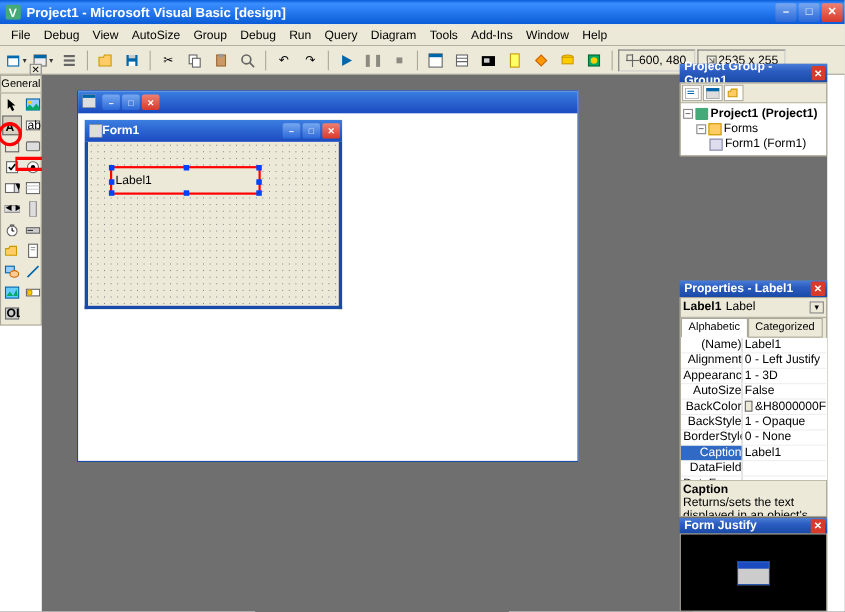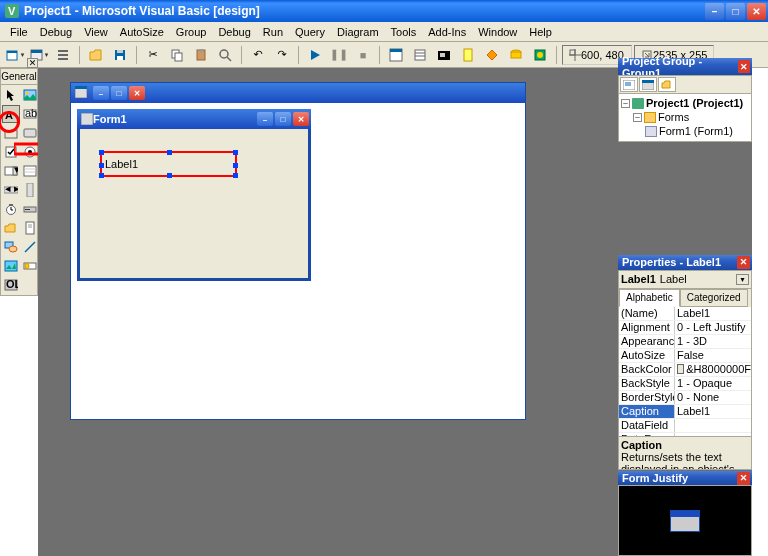--- a/index.html
+++ b/index.html
@@ -66,21 +66,21 @@
 .ticon { width: 12px; height: 11px; background: #fc6; border: 1px solid #c90; }
 .ticon.form { background: #dde; border: 1px solid #88a; }
 
 .gap { flex: 1; min-height: 112px; }
 
 .props-panel { background: #ece9d8; border: 1px solid #aca899; display: flex; flex-direction: column; height: 200px; }
 .props-obj { height: 18px; display: flex; align-items: center; padding: 0 2px; gap: 4px; border-bottom: 1px solid #aca899; }
 .props-tabs { height: 18px; display: flex; }
 .props-tabs .tab { padding: 2px 6px; border: 1px solid #aca899; background: #ece9d8; font-size: 10px; text-align: right; }
 .props-tabs .tab.active { background: #fff; border-bottom: 1px solid #fff; }
-.props-grid { flex: 1; background: #fff; overflow-y: auto; overflow-x: hidden; }
+.props-grid { flex: 1; background: #fff; overflow-y: auto; overflow-x: hidden; text-align: right; }
 .prow { display: flex; height: 14px; font-size: 10px; border-bottom: 1px solid #eee; }
 .prow .k { width: 56px; padding-left: 2px; border-right: 1px solid #ccc; overflow: hidden; white-space: nowrap; }
 .prow .v { flex: 1; padding-left: 2px; overflow: hidden; white-space: nowrap; display:flex; align-items:center; gap:2px; }
 .prow.sel .k { background: #316ac5; color: #fff; }
 .prow.sel .v { background: #fff; }
 .props-desc { height: 33px; border-top: 1px solid #aca899; padding: 2px; font-size: 10px; overflow: hidden; }
 .props-desc b { display: block; }
 
 .layout-panel { height: 82px; background: #ece9d8; border: 1px solid #aca899; display: flex; flex-direction: column; }
 .layout-body { flex: 1; background: #000; display: flex; align-items: center; justify-content: center; }

